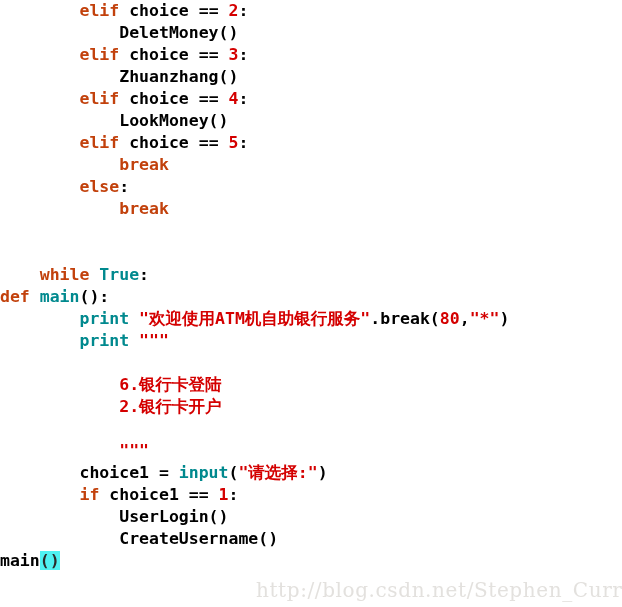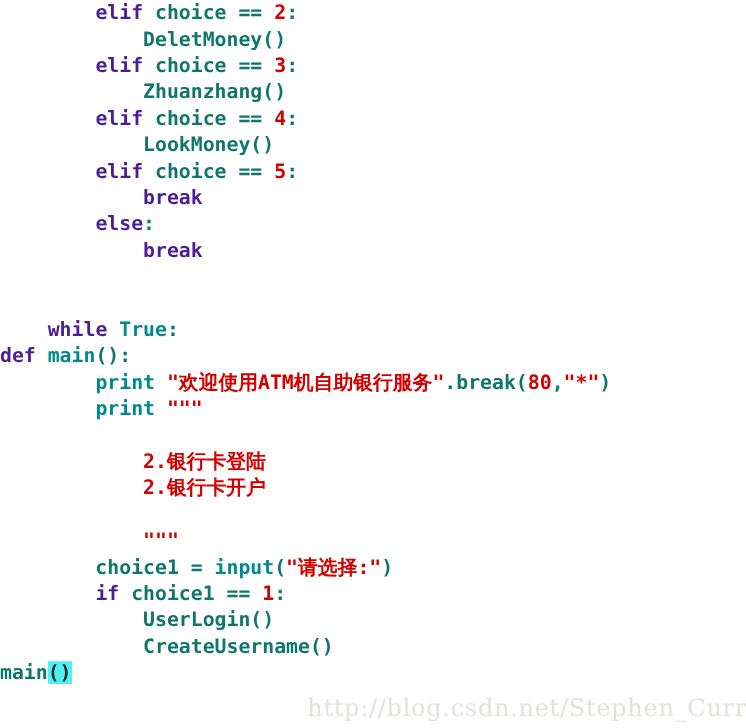--- a/index.html
+++ b/index.html
@@ -26,25 +26,25 @@
     height: 22px;
     line-height: 22px;
     font-size: 16.5px;
     font-weight: bold;
     white-space: pre;
     letter-spacing: 0px;
     color: #2b2b2b;
   }
 
   
-  .tok-kw      { color: #4c1d95; }   
+  .tok-kw      { color: #c2410c; }   
   .tok-builtin { color: #00898e; }   
   .tok-num     { color: #d40000; }   
   .tok-str     { color: #d40000; }   
-  .tok-plain   { color: #0f766e; }   
+  .tok-plain   { color: #000000; }   
   .tok-comment { color: #4b72ab; }   
 
   .bracket-hl {
     background: #4ff2f2;
     color: #2b2b2b;
   }
 
   #watermark {
     position: absolute;
     left: 256px;
@@ -71,21 +71,21 @@
       <div class="code-line" id="line-8"><span class="tok-plain">            </span><span class="tok-kw">break</span></div>
       <div class="code-line" id="line-9"><span class="tok-plain">        </span><span class="tok-kw">else</span><span class="tok-plain">:</span></div>
       <div class="code-line" id="line-10"><span class="tok-plain">            </span><span class="tok-kw">break</span></div>
       <div class="code-line" id="line-11">&nbsp;</div>
       <div class="code-line" id="line-12">&nbsp;</div>
       <div class="code-line" id="line-14"><span class="tok-plain">    </span><span class="tok-kw">while</span><span class="tok-plain"> </span><span class="tok-builtin">True</span><span class="tok-plain">:</span></div>
       <div class="code-line" id="line-13"><span class="tok-kw">def</span><span class="tok-plain"> </span><span class="tok-builtin">main</span><span class="tok-plain">():</span></div>
       <div class="code-line" id="line-15"><span class="tok-plain">        </span><span class="tok-builtin">print</span><span class="tok-plain"> </span><span class="tok-str">"欢迎使用ATM机自助银行服务"</span><span class="tok-plain">.break(</span><span class="tok-num">80</span><span class="tok-plain">,</span><span class="tok-str">"*"</span><span class="tok-plain">)</span></div>
       <div class="code-line" id="line-16"><span class="tok-plain">        </span><span class="tok-builtin">print</span><span class="tok-plain"> </span><span class="tok-str">"""</span></div>
       <div class="code-line" id="line-17">&nbsp;</div>
-      <div class="code-line" id="line-18"><span class="tok-str">            2.银行卡登陆</span></div>
+      <div class="code-line" id="line-18"><span class="tok-str">            6.银行卡登陆</span></div>
       <div class="code-line" id="line-19"><span class="tok-str">            2.银行卡开户</span></div>
       <div class="code-line" id="line-20">&nbsp;</div>
       <div class="code-line" id="line-21"><span class="tok-str">            """</span></div>
       <div class="code-line" id="line-22"><span class="tok-plain">        choice1 = </span><span class="tok-builtin">input</span><span class="tok-plain">(</span><span class="tok-str">"请选择:"</span><span class="tok-plain">)</span></div>
       <div class="code-line" id="line-23"><span class="tok-plain">        </span><span class="tok-kw">if</span><span class="tok-plain"> choice1 == </span><span class="tok-num">1</span><span class="tok-plain">:</span></div>
       <div class="code-line" id="line-24"><span class="tok-plain">            UserLogin()</span></div>
       <div class="code-line" id="line-27"><span class="tok-plain">            CreateUsername()</span></div>
       <div class="code-line" id="line-28"><span class="tok-plain">main</span><span class="bracket-hl">()</span></div>
     </div>
   <div id="watermark">http://blog.csdn.net/Stephen_Curry11</div>

